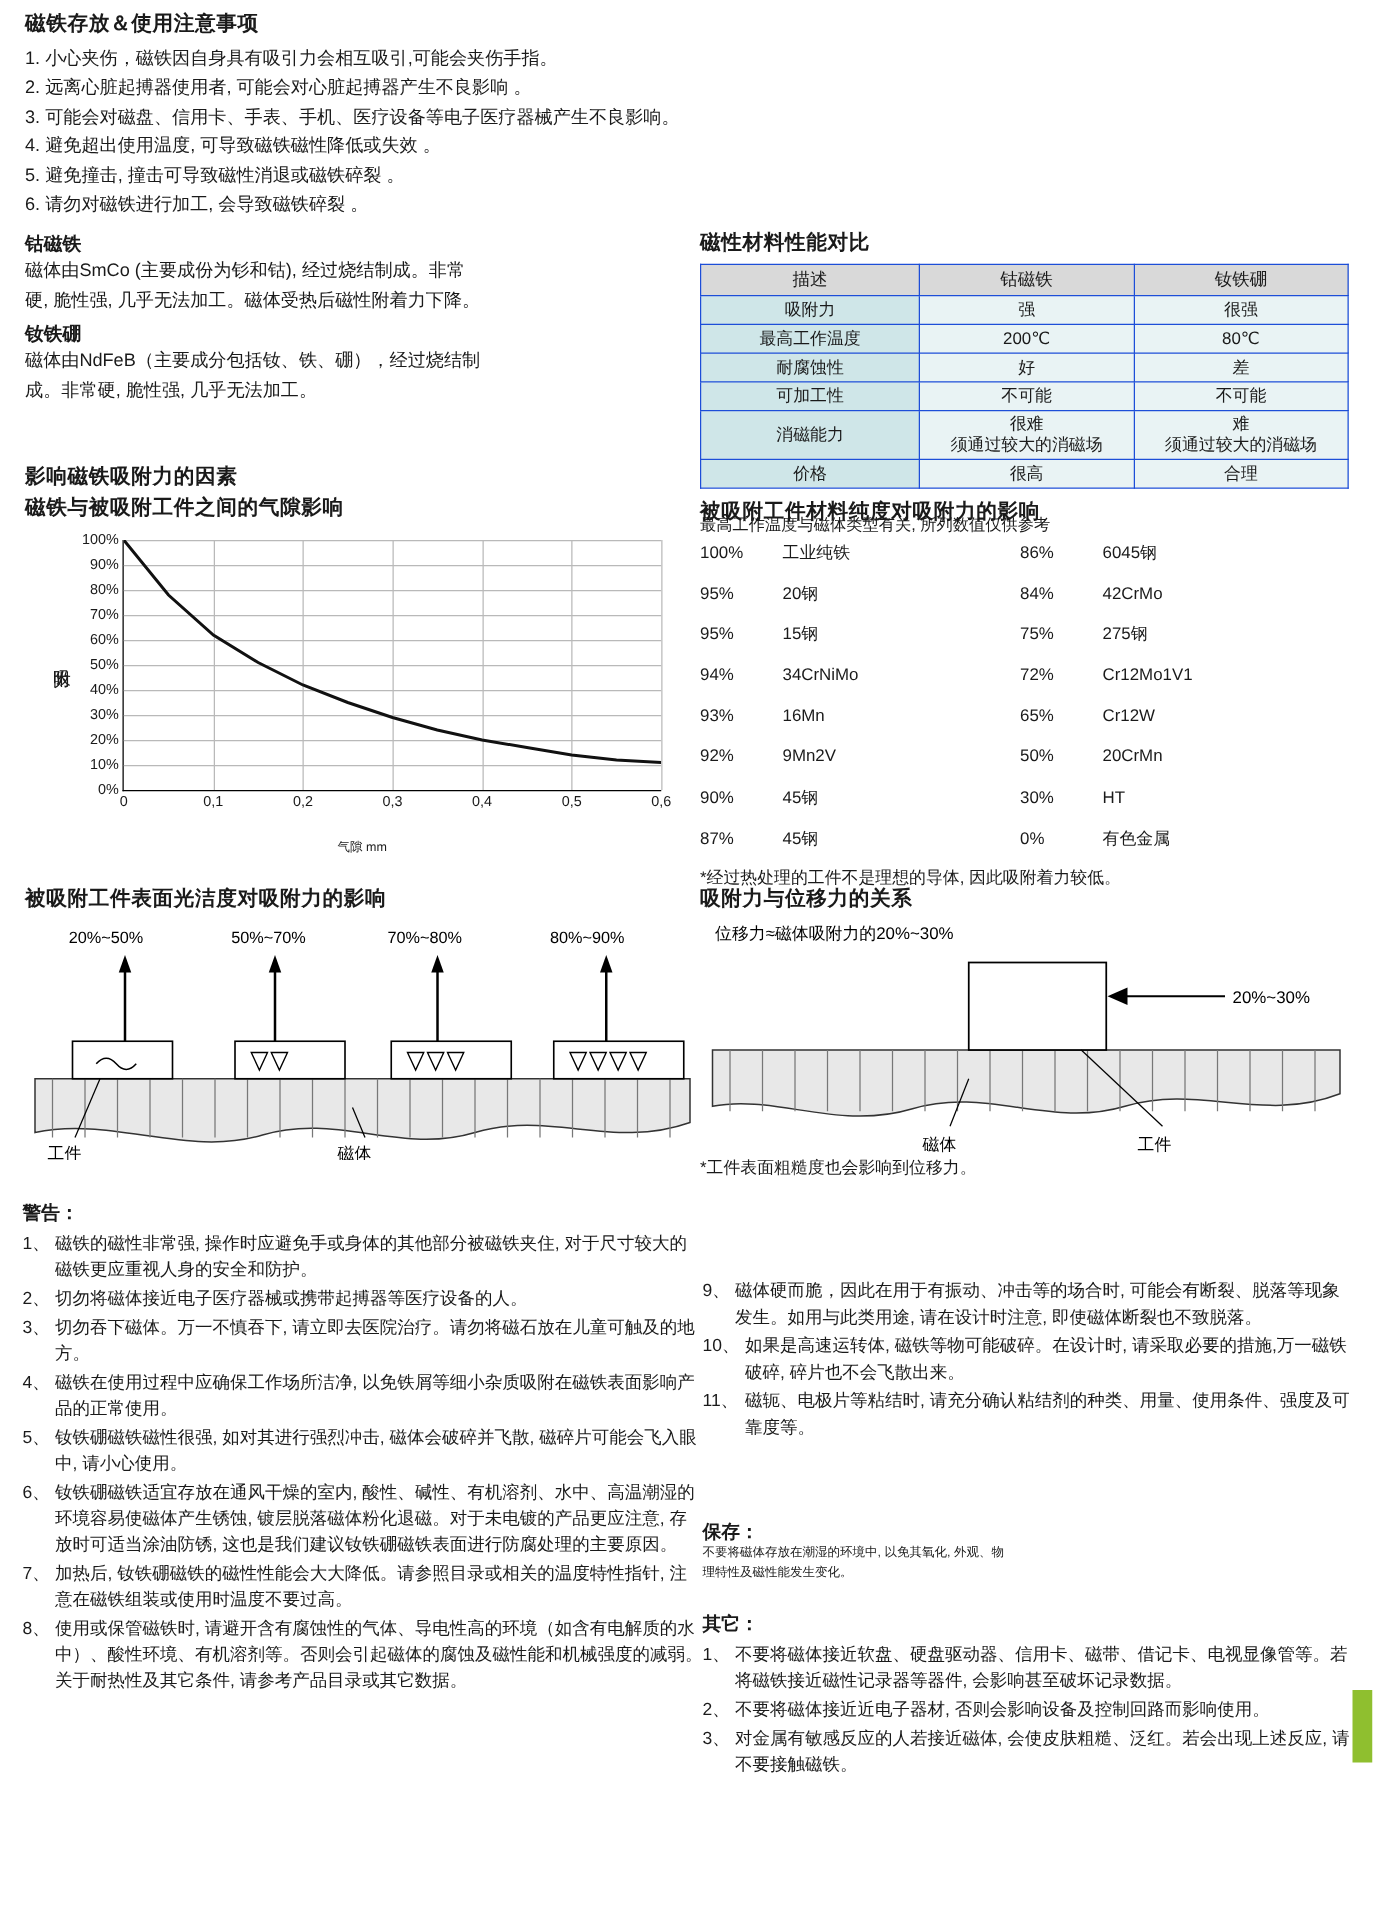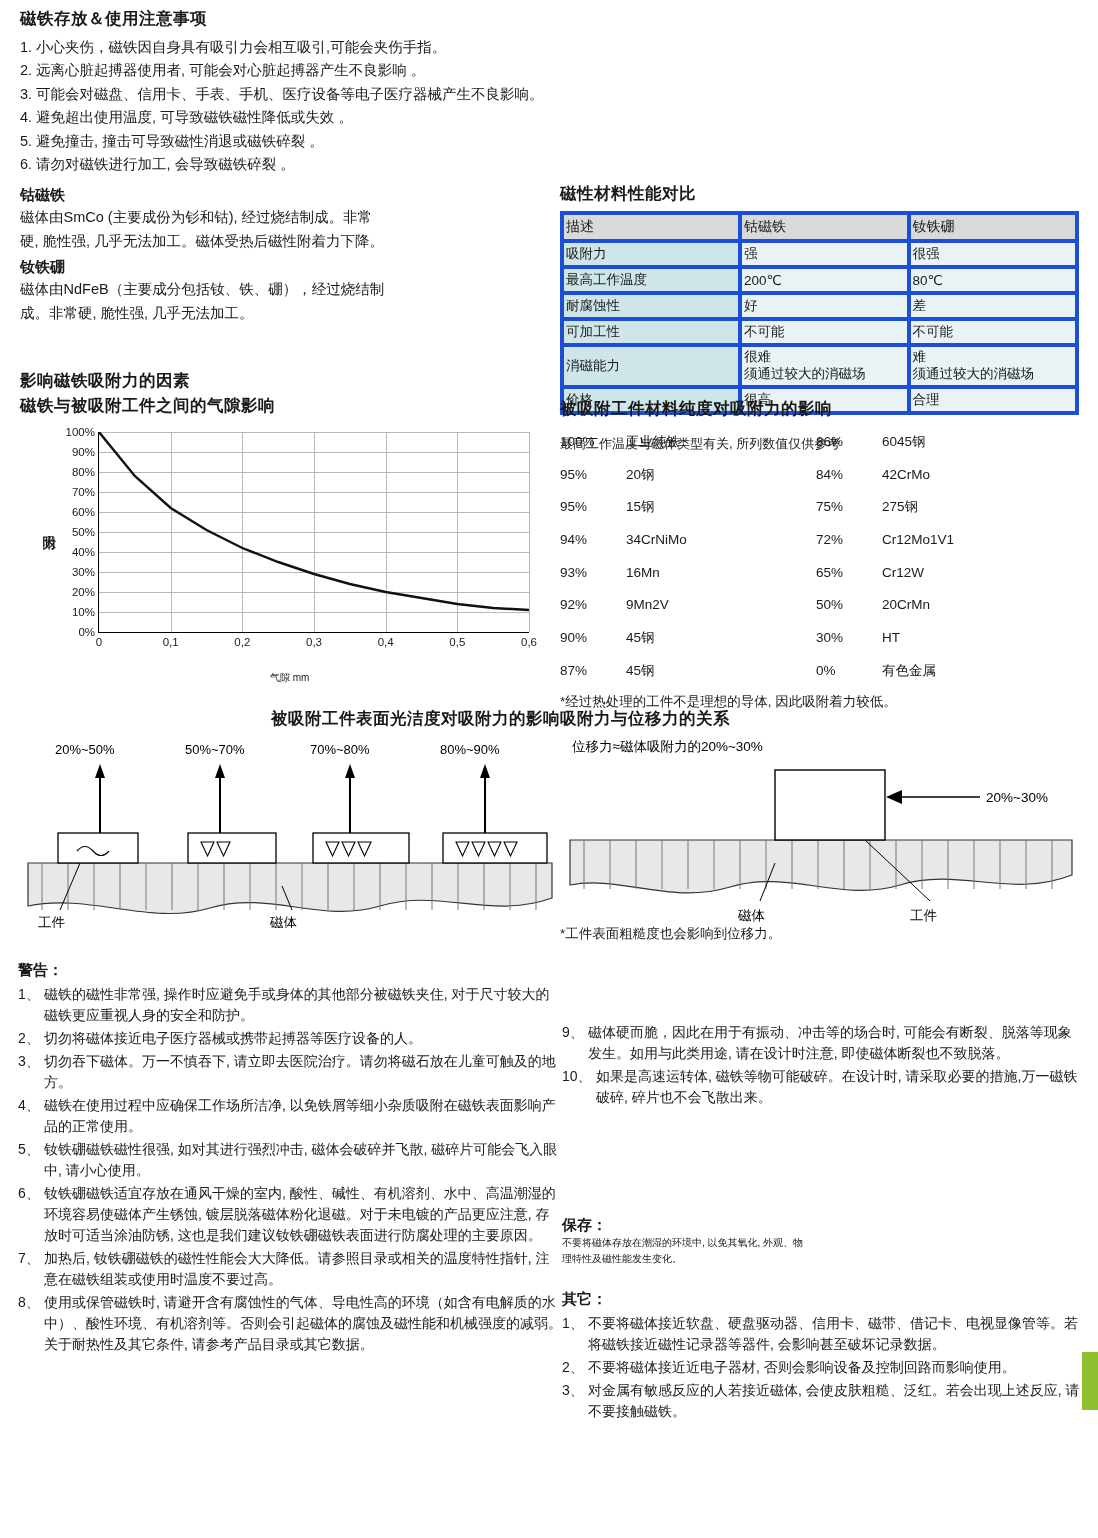--- a/index.html
+++ b/index.html
@@ -24,36 +24,36 @@
   #sec-factors{position:absolute;left:20px;top:370px;width:530px;}
   #chart-wrap{position:absolute;left:20px;top:424px;width:540px;height:270px;}
   .chart-ylabel{position:absolute;left:22px;top:88px;width:16px;font-size:14px;line-height:1.15;text-align:center;}
   .chart-xlabel{position:absolute;left:250px;top:247px;font-size:10px;}
   .plot{position:absolute;left:78px;top:8px;width:430px;height:200px;border-left:1.6px solid #000;border-bottom:1.6px solid #000;background:#fff;}
   .ytick{position:absolute;right:100%;margin-right:4px;transform:translateY(-50%);font-size:11.5px;white-space:nowrap;}
   .gridh{position:absolute;left:0;width:100%;height:0;border-top:1px solid #b9b9b9;}
   .gridv{position:absolute;top:0;height:100%;width:0;border-left:1px solid #b9b9b9;}
   .xtick{position:absolute;top:100%;margin-top:4px;transform:translateX(-50%);font-size:11.5px;}
   
-  #sec-surface{position:absolute;left:20px;top:708px;width:540px;text-align:right;}
+  #sec-surface{position:absolute;left:20px;top:708px;width:540px;}
   #surface-fig{position:absolute;left:20px;top:738px;width:540px;height:190px;}
   
   #sec-usage{position:absolute;left:18px;top:955px;width:545px;}
   .warn-head{font-size:15px;font-weight:bold;margin-top:6px;}
   .num-list{margin:4px 0 0 0;padding:0;list-style:none;}
   .num-list li{display:flex;font-size:14px;line-height:1.5;margin-bottom:2px;}
   .num-list li .n{width:26px;flex:0 0 26px;}
   .num-list li .t{flex:1;}
   #sec-usage-right{position:absolute;left:562px;top:1018px;width:520px;}
   #sec-keep{position:absolute;left:562px;top:1216px;width:520px;}
   #sec-other{position:absolute;left:562px;top:1290px;width:520px;}
   
   #sec-compare{position:absolute;left:560px;top:183px;width:520px;}
   table.cmp{border-collapse:collapse;width:519px;margin-top:6px;font-size:13.5px;}
-  table.cmp th,table.cmp td{border:4px solid #1d4ed8;text-align:left;padding:2px 2px;}
+  table.cmp th,table.cmp td{border:1px solid #1d4ed8;text-align:center;padding:2px 2px;}
   table.cmp th{background:#d9d9d9;font-weight:normal;font-size:14px;padding:3px 2px;}
   table.cmp td.c1{background:#cfe6e8;}
   table.cmp td.c2{background:#e9f3f4;}
   .cmp-note{font-size:13px;margin-top:20px;}
   #sec-purity{position:absolute;left:560px;top:398px;width:525px;}
   .purity-grid{display:grid;grid-template-columns:66px 190px 66px auto;margin-top:6px;row-gap:0;}
   .purity-grid div{font-size:13.5px;line-height:2.42;}
   .purity-note{font-size:13.5px;margin-top:6px;}
   #sec-disp{position:absolute;left:560px;top:708px;width:520px;}
   #disp-fig{position:absolute;left:560px;top:735px;width:520px;height:200px;}
@@ -366,20 +366,24 @@
   <div id="sec-usage-right">
     <ul class="num-list">
       <li>
           <span class="n">9、</span>
           <span class="t">磁体硬而脆，因此在用于有振动、冲击等的场合时, 可能会有断裂、脱落等现象发生。如用与此类用途, 请在设计时注意, 即使磁体断裂也不致脱落。</span>
         </li>
       <li>
           <span class="n" style="width:34px;flex:0 0 34px">10、</span>
           <span class="t">如果是高速运转体, 磁铁等物可能破碎。在设计时, 请采取必要的措施,万一磁铁破碎, 碎片也不会飞散出来。</span>
         </li>
+      <li>
+          <span class="n" style="width:34px;flex:0 0 34px">11、</span>
+          <span class="t">磁轭、电极片等粘结时, 请充分确认粘结剂的种类、用量、使用条件、强度及可靠度等。</span>
+        </li>
     </ul>
   </div>
 
   <div id="sec-keep">
     <div class="warn-head" style="margin:0">保存：</div>
     <div class="body-txt">不要将磁体存放在潮湿的环境中, 以免其氧化, 外观、物</div>
     <div class="body-txt">理特性及磁性能发生变化。</div>
   </div>
 
   <div id="sec-other">

